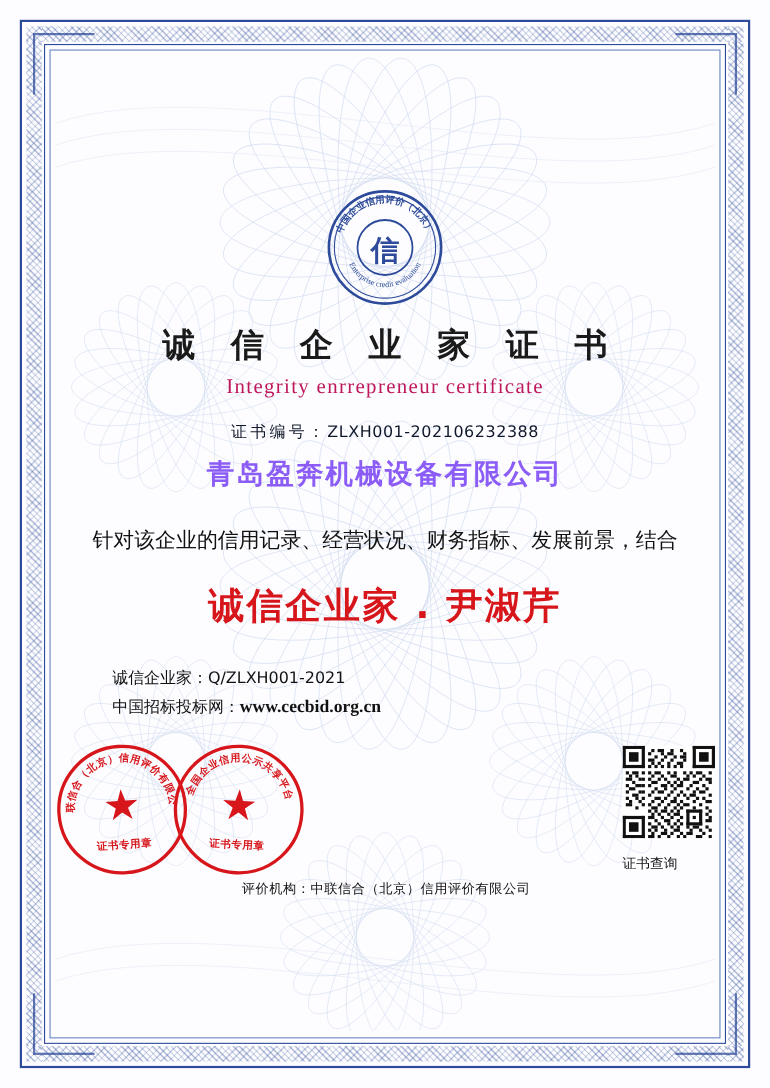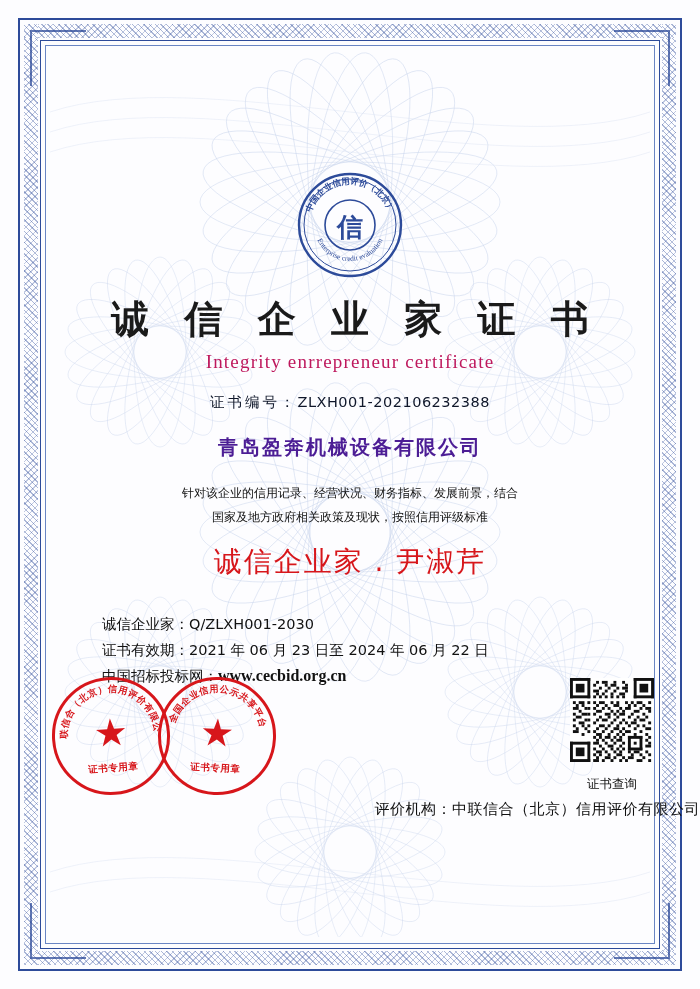--- a/index.html
+++ b/index.html
@@ -87,21 +87,21 @@
   }
 
   .seal-logo {
     margin: 120px auto 0;
     width: 106px; height: 106px;
     position: relative;
   }
 
   .title-cn {
     margin-top: 16px;
-    font-size: 38px;
+    font-size: 30px;
     letter-spacing: 11px;
     font-weight: bold;
     color: #1a1a1a;
     font-family: "DejaVu Sans", "Liberation Sans", sans-serif;
     text-indent: 11px;
   }
   .title-en {
     margin-top: 6px;
     font-size: 19px;
     letter-spacing: 1.2px;
@@ -111,41 +111,41 @@
   .cert-no {
     margin-top: 20px;
     font-size: 14.5px;
     color: #0f172a;
     font-family: "DejaVu Sans", "Liberation Sans", sans-serif;
     letter-spacing: .5px;
   }
   .cert-no .lbl { letter-spacing: 3px; }
 
   .company {
-    margin-top: 22px;
-    font-size: 20px;
+    margin-top: 12px;
+    font-size: 25px;
     font-weight: bold;
     letter-spacing: 2px;
-    color: #4c1d95;
+    color: #8b5cf6;
     font-family: "DejaVu Sans", "Liberation Sans", sans-serif;
   }
 
   .body-text {
-    margin-top: 20px;
-    font-size: 12px;
+    margin-top: 32px;
+    font-size: 19px;
     line-height: 24px;
     color: #111;
     font-family: "DejaVu Sans", "Liberation Sans", sans-serif;
   }
   .body-text div { white-space: nowrap; }
 
   .award {
-    margin-top: 14px;
-    font-size: 28px;
-    font-weight: normal;
+    margin-top: 26px;
+    font-size: 33px;
+    font-weight: bold;
     color: #d7161b;
     letter-spacing: 2px;
     font-family: "DejaVu Sans", "Liberation Sans", sans-serif;
   }
 
   .info-block {
     margin-top: 30px;
     text-align: left;
     padding-left: 52px;
     font-size: 14.5px;
@@ -205,41 +205,41 @@
     font-weight: bold;
     letter-spacing: .6px;
   }
 
   
   .qr-wrap {
     position: absolute;
     right: 42px;
     top: 678px;
     width: 92px;
-    text-align: center;
+    text-align: left;
   }
   .qr {
     width: 84px; height: 84px;
     margin: 0 auto;
     image-rendering: pixelated;
   }
   .qr-label {
     margin-top: 10px;
     font-size: 12.5px;
     color: #111;
     font-family: "DejaVu Sans", "Liberation Sans", sans-serif;
   }
 
   
   .issuer {
     position: absolute;
     left: 2px; right: 0;
     top: 800px;
-    text-align: right;
-    font-size: 15px;
+    text-align: center;
+    font-size: 12px;
     color: #111;
     letter-spacing: .5px;
     font-family: "DejaVu Sans", "Liberation Sans", sans-serif;
   }
 </style>
 </head>
 <body>
 
 <div class="certificate">
 
@@ -333,31 +333,27 @@
     <div class="title-en">Integrity enrrepreneur certificate</div>
 
     <div class="cert-no">
       <span class="lbl">证书编号：</span><span>ZLXH001-202106232388</span>
     </div>
 
     <div class="company">青岛盈奔机械设备有限公司</div>
 
     <div class="body-text">
       <div>针对该企业的信用记录、经营状况、财务指标、发展前景，结合</div>
-      <div>国家及地方政府相关政策及现状，按照信用评级标准</div>
     </div>
 
     <div class="award">诚信企业家 . 尹淑芹</div>
 
     <div class="info-block">
       <div>
-        <span>诚信企业家：</span><span>Q/ZLXH001-2030</span>
-      </div>
-      <div>
-        <span>证书有效期：</span><span>2021 年 06 月 23 日至 2024 年 06 月 22 日</span>
+        <span>诚信企业家：</span><span>Q/ZLXH001-2021</span>
       </div>
       <div>
         <span>中国招标投标网：</span><span class="url">www.cecbid.org.cn</span>
       </div>
     </div>
   </div>
 
   <div class="stamps">
     <div class="stamp s1">
       <svg class="ring-text" viewBox="0 0 112 112" xmlns="http://www.w3.org/2000/svg">

